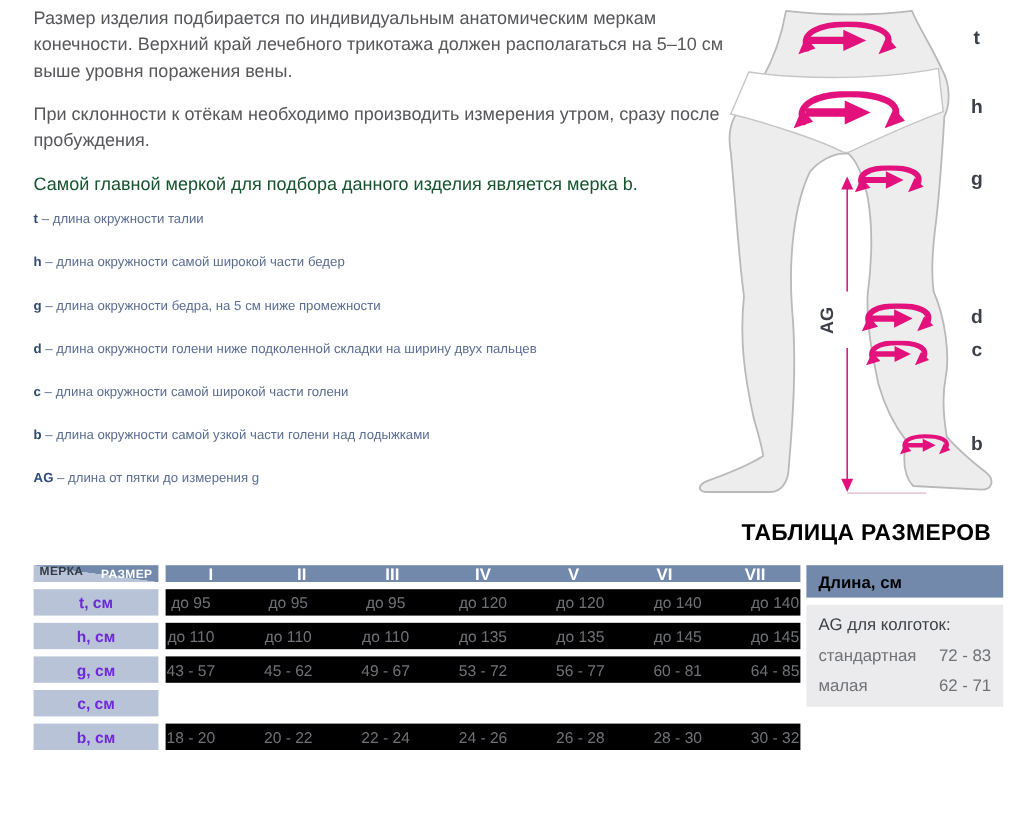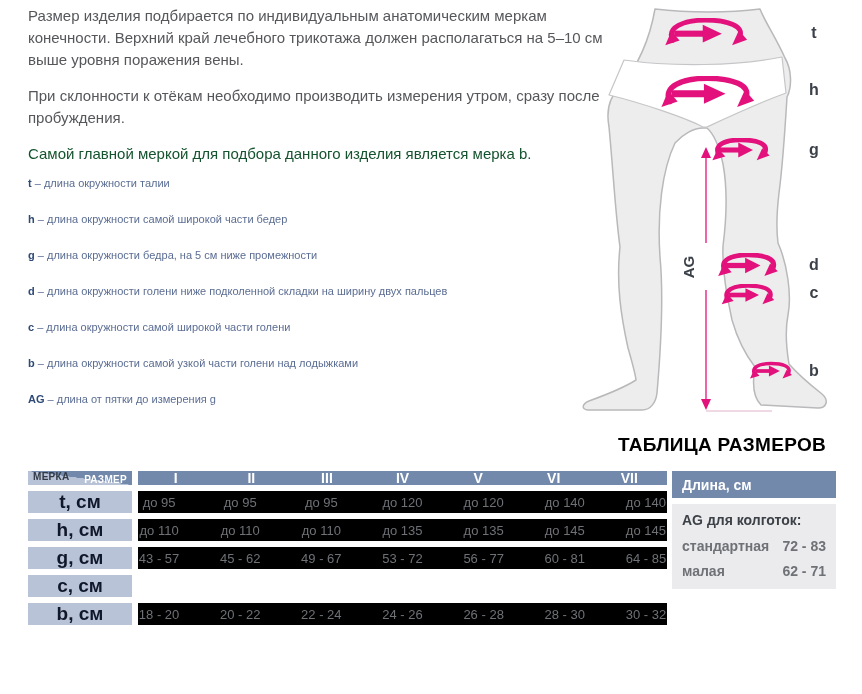--- a/index.html
+++ b/index.html
@@ -31,30 +31,30 @@
   .st-corner .ct { position:absolute; top:3px; right:5px; font-size:10px;
                    font-weight:bold; color:#ffffff; letter-spacing:.3px; }
   .st-corner .cb { position:absolute; bottom:3px; left:5px; font-size:10px;
                    font-weight:bold; color:#333a46; letter-spacing:.3px; }
   .st-cols { flex:1; display:flex; background:#7289ac; }
   .col-h { flex:1; display:flex; align-items:center; justify-content:center;
            color:#ffffff; font-weight:bold; font-size:14px; }
   .t-row { display:flex; height:22px; margin-top:6px; }
   .t-label { width:104px; margin-right:6px; flex:none; background:#b9c3d7;
              display:flex; align-items:center; justify-content:center;
-             font-weight:bold; font-size:19px; color:#0f172a; }
+             font-weight:bold; font-size:13px; color:#6d28d9; }
   .t-band { flex:1; display:flex; background:#000000;gap:39px; }
   .t-cell { flex:1; display:flex; align-items:center; justify-content:center;
             font-size:13px; color:#6e7176; }
 
   .length-table { position:absolute; left:672px; top:471px; width:164px; }
-  .lt-header { height:27px; background:#7289ac; color:#ffffff; font-weight:bold;
+  .lt-header { height:27px; background:#7289ac; color:#000000; font-weight:bold;
                font-size:14px; display:flex; align-items:center; padding-left:10px;
                box-sizing:border-box; }
-  .lt-body { margin-top:6px; background:#ebebed; padding:8px 10px 10px;font-weight:bold; }
+  .lt-body { margin-top:6px; background:#ebebed; padding:8px 10px 10px; }
   .lt-sub { font-size:14px; color:#3c4147; margin-bottom:10px; }
   .lt-row { display:flex; justify-content:space-between; font-size:14px;
             color:#6e7176; margin-bottom:9px; }
   .lt-row:last-child { margin-bottom:0; }
 </style>
 </head>
 <body>
 
 <div>
 

